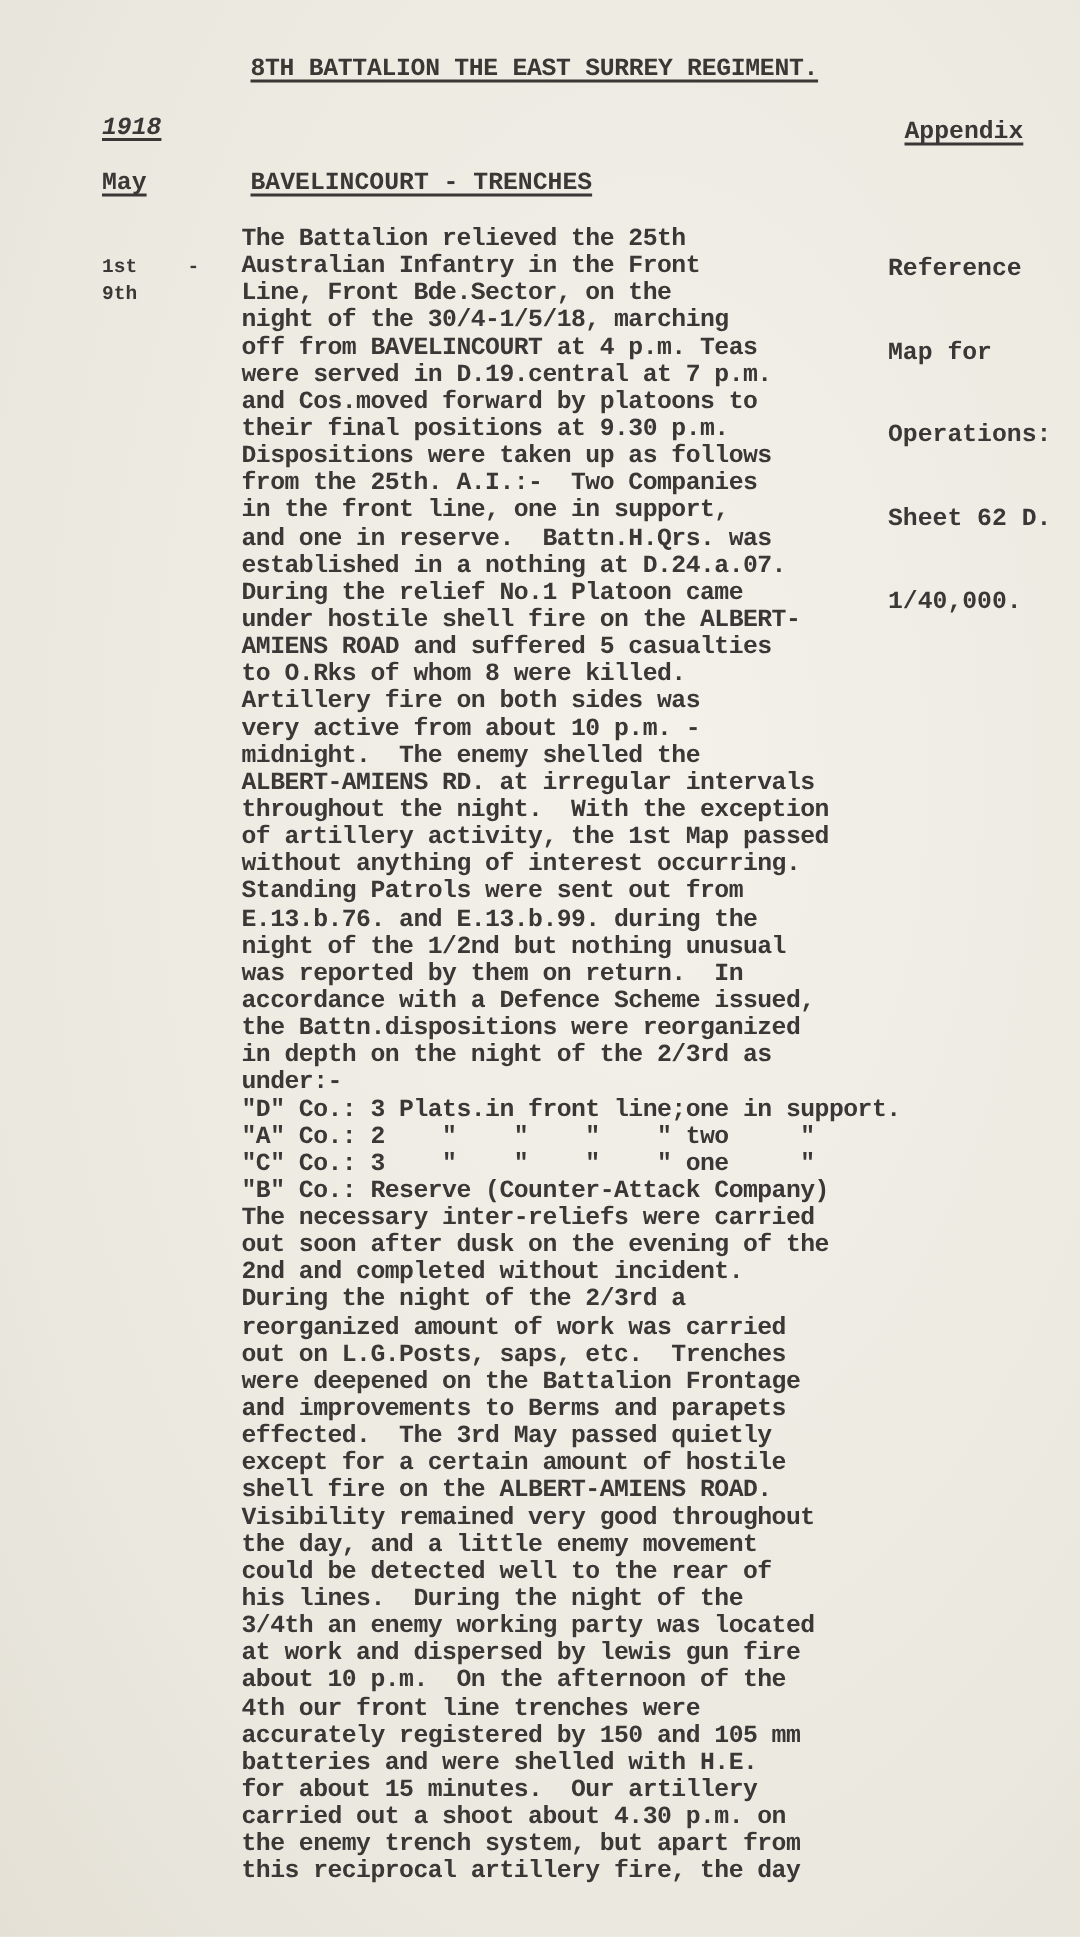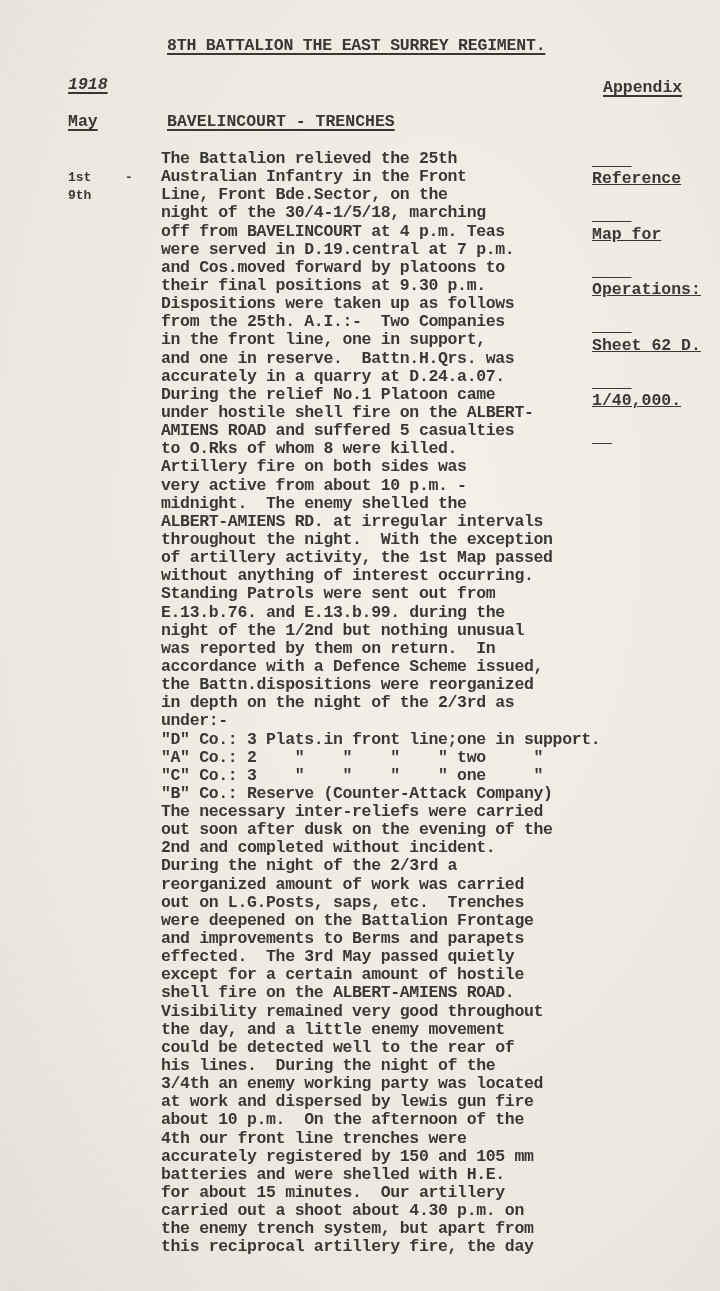--- a/index.html
+++ b/index.html
@@ -39,21 +39,21 @@
     text-decoration: underline; text-decoration-thickness: 2px; text-underline-offset: 3px;
     white-space: nowrap;
   }
   .dates {
     position: absolute; top: 150px; left: 68px;
     font-size: 13px; font-weight: bold; line-height: 18px; margin-top: 19px;
   }
   .dates .dash { position: absolute; left: 57px; top: 0; }
   .reference {
     position: absolute; top: 133px; left: 592px;
-    font-size: 16.5px; font-weight: bold; line-height: 18.5px; white-space: pre; text-decoration: underline;
+    font-size: 16.5px; font-weight: bold; line-height: 18.5px; white-space: pre;
   }
   .body-text {
     position: absolute; top: 150px; left: 161px;
     font-size: 16.5px; font-weight: bold; line-height: 18.15px;
     letter-spacing: -0.35px;
   }
   .body-text .line { display: block; white-space: pre; height: 18.15px; }
 </style>
 </head>
 <body>
@@ -85,21 +85,21 @@
       <span class="line">Line, Front Bde.Sector, on the</span>
       <span class="line">night of the 30/4-1/5/18, marching</span>
       <span class="line">off from BAVELINCOURT at 4 p.m. Teas</span>
       <span class="line">were served in D.19.central at 7 p.m.</span>
       <span class="line">and Cos.moved forward by platoons to</span>
       <span class="line">their final positions at 9.30 p.m.</span>
       <span class="line">Dispositions were taken up as follows</span>
       <span class="line">from the 25th. A.I.:-  Two Companies</span>
       <span class="line">in the front line, one in support,</span>
       <span class="line">and one in reserve.  Battn.H.Qrs. was</span>
-      <span class="line">accurately in a quarry at D.24.a.07.</span>
+      <span class="line">established in a nothing at D.24.a.07.</span>
       <span class="line">During the relief No.1 Platoon came</span>
       <span class="line">under hostile shell fire on the ALBERT-</span>
       <span class="line">AMIENS ROAD and suffered 5 casualties</span>
       <span class="line">to O.Rks of whom 8 were killed.</span>
       <span class="line">Artillery fire on both sides was</span>
       <span class="line">very active from about 10 p.m. -</span>
       <span class="line">midnight.  The enemy shelled the</span>
       <span class="line">ALBERT-AMIENS RD. at irregular intervals</span>
       <span class="line">throughout the night.  With the exception</span>
       <span class="line">of artillery activity, the 1st Map passed</span>

